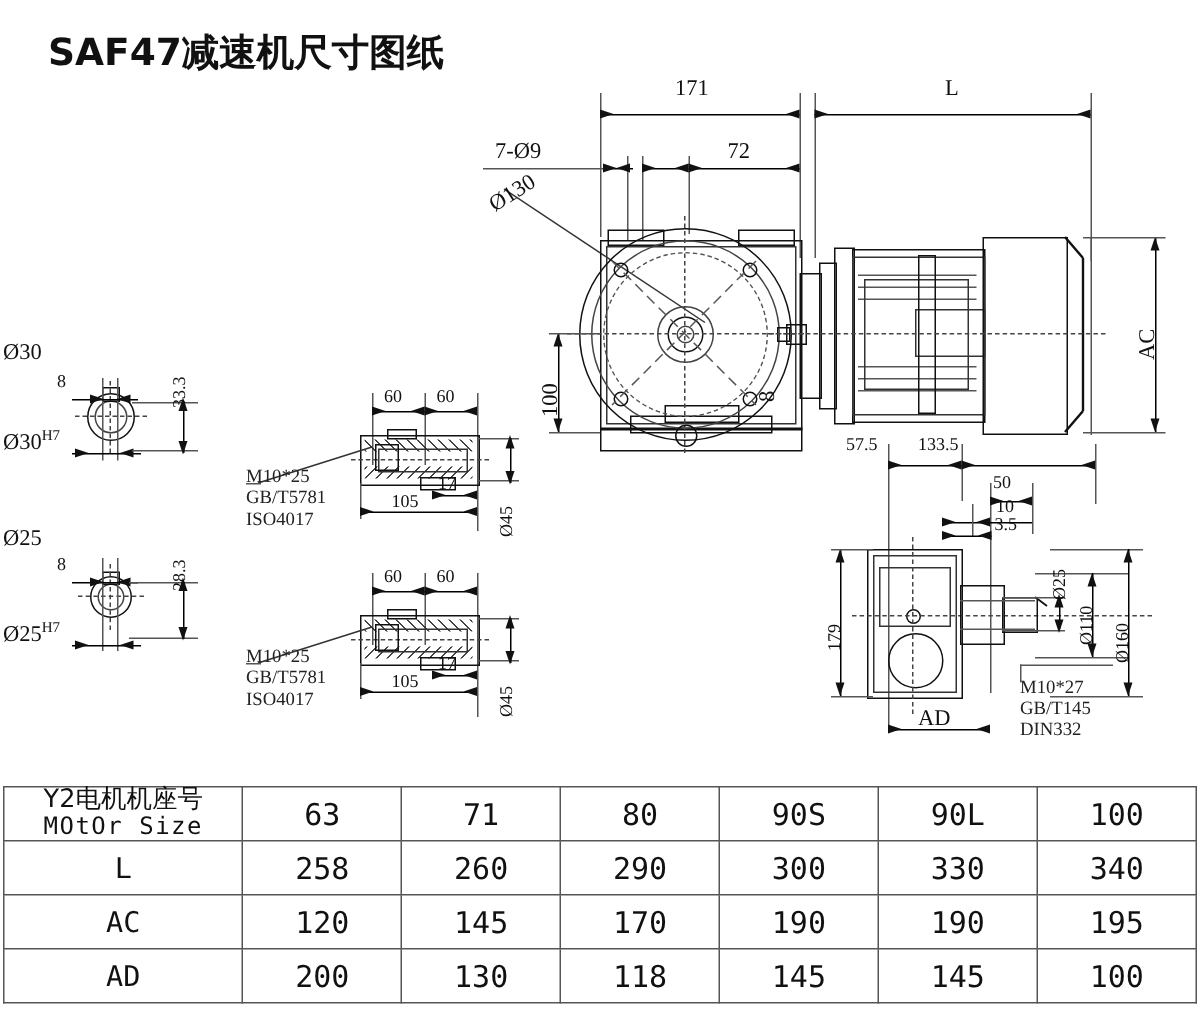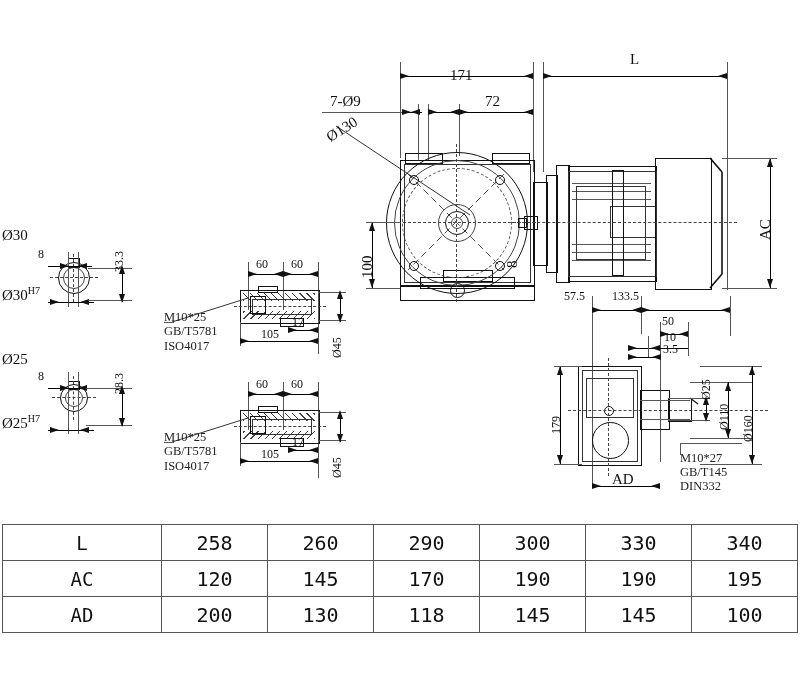--- a/index.html
+++ b/index.html
@@ -62,30 +62,31 @@
          line-height:1.0;}
   .enhdr{font-family:"DejaVu Sans Mono",monospace;font-size:16px;display:block;
          line-height:1.15;letter-spacing:1px;}
   svg{position:absolute;left:0;top:0;overflow:visible;}
 </style>
 </head>
 <body>
 
 <div id="stage">
 
+  <div class="t" id="title">SAF47减速机尺寸图纸</div>
 
   <div class="ln v thin" style="left:400px;top:62px;height:96px;"></div>
   <div class="ln v thin" style="left:533px;top:62px;height:110px;"></div>
   <div class="ln v thin" style="left:543px;top:62px;height:110px;"></div>
   <div class="ln v thin" style="left:727px;top:62px;height:112px;"></div>
 
   <div class="ln h thick" style="left:400px;top:76px;width:133px;"></div>
   <div class="arrowR" style="left:400px;top:72.5px;"></div>
   <div class="arrowL" style="left:524px;top:72.5px;"></div>
-  <div class="t dimtxt" style="left:450px;top:68px;">171</div>
+  <div class="t dimtxt" style="left:450px;top:52px;">171</div>
 
   <div class="ln h thick" style="left:543px;top:76px;width:184px;"></div>
   <div class="arrowR" style="left:543px;top:72.5px;"></div>
   <div class="arrowL" style="left:718px;top:72.5px;"></div>
   <div class="t dimtxt" style="left:630px;top:52px;">L</div>
 
   <div class="ln h thin" style="left:322px;top:112px;width:80px;"></div>
   <div class="t dimtxt" style="left:330px;top:94px;">7-Ø9</div>
 
   <div class="ln v thin" style="left:418px;top:104px;height:56px;"></div>
@@ -413,20 +414,32 @@
   <svg width="800" height="684">
     <line x1="172" y1="442" x2="248" y2="418" stroke="#333" stroke-width="1"></line>
   </svg>
   <div class="ln h thin" style="left:164px;top:442px;width:10px;"></div>
   <div class="t notetxt" style="left:164px;top:431px;">M10*25</div>
   <div class="t notetxt" style="left:164px;top:445px;">GB/T5781</div>
   <div class="t notetxt" style="left:164px;top:460px;">ISO4017</div>
 
   <table id="spec-table">
     <tbody>
+      <tr>
+        <td class="lbl">
+          <span class="cnhdr">Y2电机机座号</span>
+          <span class="enhdr">MOtOr Size</span>
+        </td>
+        <td class="val">63</td>
+        <td class="val">71</td>
+        <td class="val">80</td>
+        <td class="val">90S</td>
+        <td class="val">90L</td>
+        <td class="val">100</td>
+      </tr>
       <tr>
         <td class="lbl">L</td>
         <td class="val">258</td>
         <td class="val">260</td>
         <td class="val">290</td>
         <td class="val">300</td>
         <td class="val">330</td>
         <td class="val">340</td>
       </tr>
       <tr>

